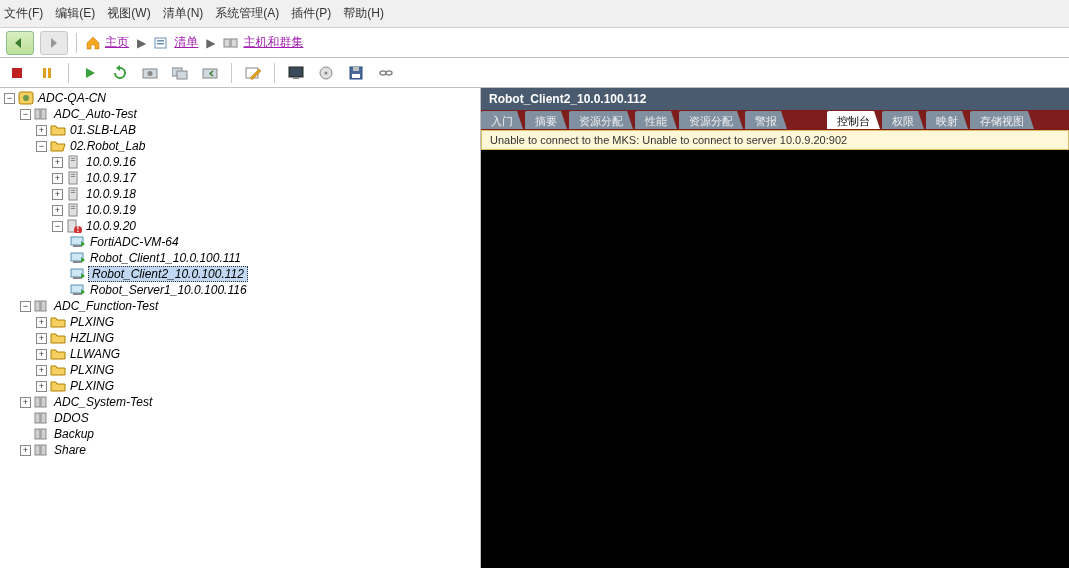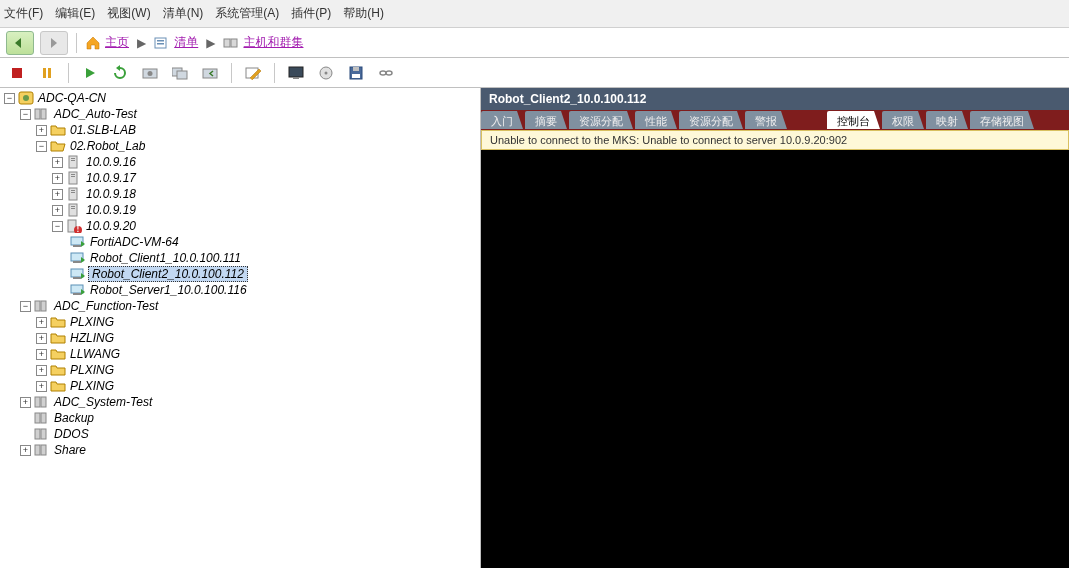--- a/index.html
+++ b/index.html
@@ -360,31 +360,31 @@
         <span class="node-label">ADC_System-Test</span>
       </div>
     <div class="tree-row" style="padding-left:16px">
         <span class="expander blank"></span>
         <span class="tree-icon">
           <svg width="16" height="14">
             <rect x="1" y="2" width="5" height="10" fill="#d0d0d0" stroke="#888"></rect>
             <rect x="7" y="2" width="5" height="10" fill="#d0d0d0" stroke="#888"></rect>
           </svg>
         </span>
+        <span class="node-label">DDOS</span>
+      </div>
+    <div class="tree-row" style="padding-left:16px">
+        <span class="expander blank"></span>
+        <span class="tree-icon">
+          <svg width="16" height="14">
+            <rect x="1" y="2" width="5" height="10" fill="#d0d0d0" stroke="#888"></rect>
+            <rect x="7" y="2" width="5" height="10" fill="#d0d0d0" stroke="#888"></rect>
+          </svg>
+        </span>
         <span class="node-label">Backup</span>
-      </div>
-    <div class="tree-row" style="padding-left:16px">
-        <span class="expander blank"></span>
-        <span class="tree-icon">
-          <svg width="16" height="14">
-            <rect x="1" y="2" width="5" height="10" fill="#d0d0d0" stroke="#888"></rect>
-            <rect x="7" y="2" width="5" height="10" fill="#d0d0d0" stroke="#888"></rect>
-          </svg>
-        </span>
-        <span class="node-label">DDOS</span>
       </div>
     <div class="tree-row" style="padding-left:16px">
         <span class="expander">+</span>
         <span class="tree-icon">
           <svg width="16" height="14">
             <rect x="1" y="2" width="5" height="10" fill="#d0d0d0" stroke="#888"></rect>
             <rect x="7" y="2" width="5" height="10" fill="#d0d0d0" stroke="#888"></rect>
           </svg>
         </span>
         <span class="node-label">Share</span>

